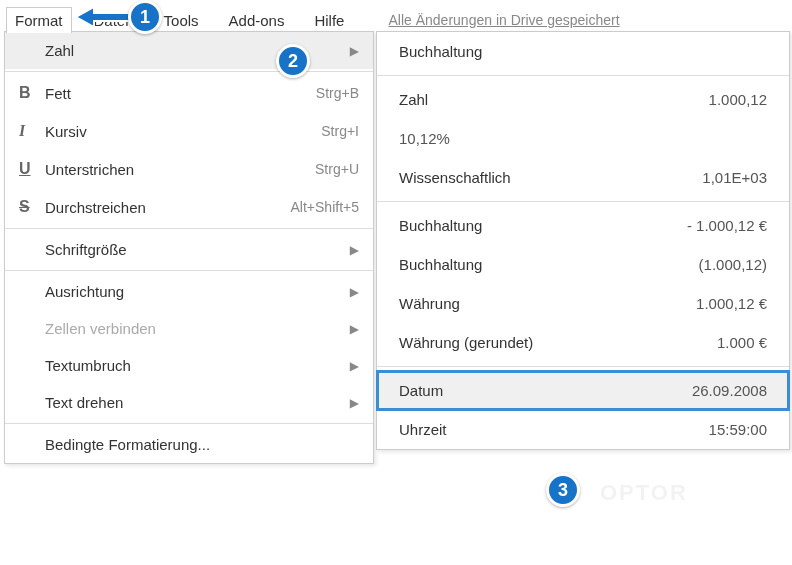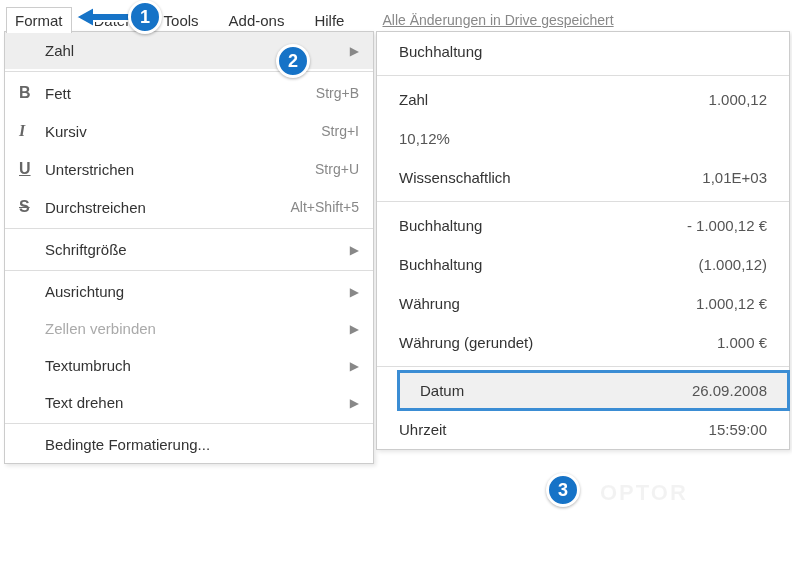--- a/index.html
+++ b/index.html
@@ -29,21 +29,21 @@
       border-bottom: none;
       background: #fff;
       position: relative;
       z-index: 3;
     }
     .save-status {
       color: #888;
       text-decoration: underline;
       cursor: pointer;
       font-size: 14px;
-      margin-left: 16px;
+      margin-left: 22px;
     }
     .dropdown {
       position: absolute;
       top: 31px;
       left: 4px;
       width: 370px;
       background: #fff;
       border: 1px solid #ccc;
       box-shadow: 2px 2px 4px rgba(0,0,0,0.1);
       z-index: 2;
@@ -100,21 +100,20 @@
       display: flex;
       align-items: center;
       padding: 11px 22px;
       cursor: pointer;
       position: relative;
     }
     .submenu-item.highlighted {
       background: #f0f0f0;
       outline: 3px solid #3b8dd4;
       outline-offset: -2px;
-      margin-left: 21px;
     }
     .submenu-item .sub-label {
       flex: 1;
     }
     .submenu-item .sub-value {
       color: #555;
     }
     .submenu .divider {
       height: 1px;
       background: #ddd;

